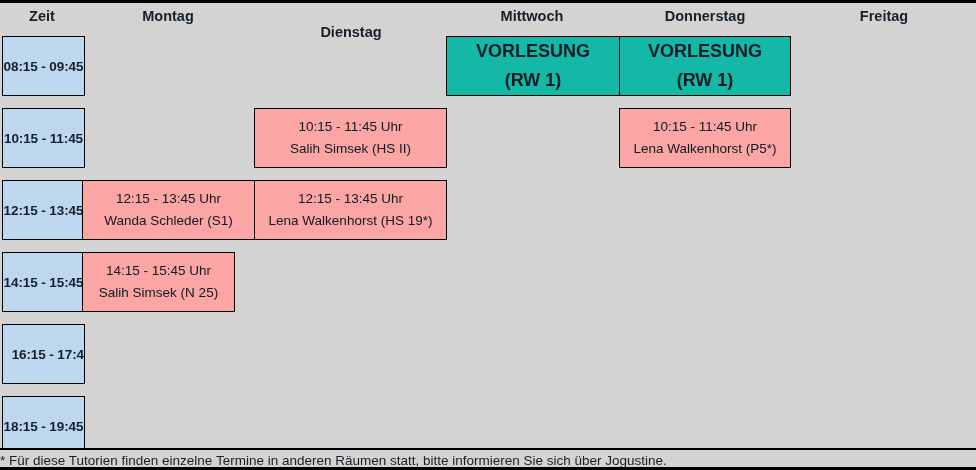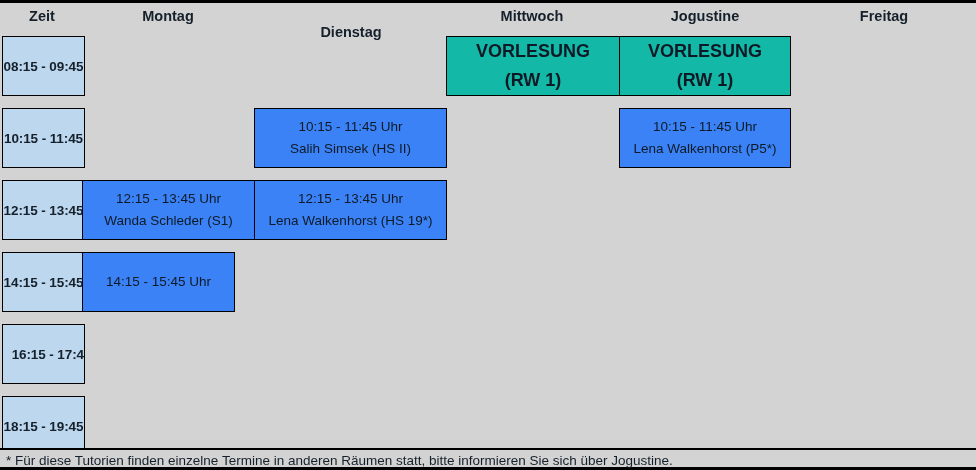--- a/index.html
+++ b/index.html
@@ -46,21 +46,21 @@
     overflow: hidden;
   }
   .cell-time {
     background: #bdd7ee;
     font-size: 13.5px;
     font-weight: bold;
     color: #15202b;
     letter-spacing: -0.1px;
   }
   .cell-event {
-    background: #3b82f6;
+    background: #fca5a5;
     color: #0d1a26;
     font-size: 13.5px;
     font-weight: normal;
     line-height: 1.62;
   }
   .cell-lecture {
     background: #14b8a6;
     color: #0d1a26;
     font-size: 18px;
     font-weight: bold;
@@ -70,40 +70,40 @@
     display: block;
     white-space: nowrap;
   }
   #footnote {
     position: absolute;
     left: 0;
     right: 0;
     bottom: 0;
     height: 22px;
     line-height: 22px;
-    padding-left: 6px;
+    padding-left: 0;
     box-sizing: border-box;
     background: #d3d3d3;
     border-top: 2px solid #000000;
     border-bottom: 3px solid #000000;
     font-size: 13.5px;
     color: #15202b;
     white-space: nowrap;
   }
 </style>
 </head>
 <body>
 
 <div id="timetable">
   <div id="header-row">
       <div class="col-header" style="left: -68px; width: 220px;">Zeit</div>
       <div class="col-header" style="left: 58px; width: 220px;">Montag</div>
       <div class="col-header" style="left: 241px; width: 220px; margin-top: 16px;">Dienstag</div>
       <div class="col-header" style="left: 422px; width: 220px;">Mittwoch</div>
-      <div class="col-header" style="left: 595px; width: 220px;">Jogustine</div>
+      <div class="col-header" style="left: 595px; width: 220px;">Donnerstag</div>
       <div class="col-header" style="left: 774px; width: 220px;">Freitag</div>
     </div>
   <div id="time-column">
       <div class="cell cell-time" style="left: 2px; width: 83px; top: 33px; height: 60px;">
         <span class="cell-line">08:15 - 09:45</span>
       </div>
       <div class="cell cell-time" style="left: 2px; width: 83px; top: 105px; height: 60px;">
         <span class="cell-line">10:15 - 11:45</span>
       </div>
       <div class="cell cell-time" style="left: 2px; width: 83px; top: 177px; height: 60px;">
@@ -139,16 +139,17 @@
       <div class="cell cell-event" style="left: 82px; top: 177px; width: 173px; height: 60px;">
         <span class="cell-line">12:15 - 13:45 Uhr</span>
         <span class="cell-line">Wanda Schleder (S1)</span>
       </div>
       <div class="cell cell-event" style="left: 254px; top: 177px; width: 193px; height: 60px;">
         <span class="cell-line">12:15 - 13:45 Uhr</span>
         <span class="cell-line">Lena Walkenhorst (HS 19*)</span>
       </div>
       <div class="cell cell-event" style="left: 82px; top: 249px; width: 153px; height: 60px;">
         <span class="cell-line">14:15 - 15:45 Uhr</span>
+        <span class="cell-line">Salih Simsek (N 25)</span>
       </div>
     </div>
   <div id="footnote">* Für diese Tutorien finden einzelne Termine in anderen Räumen statt, bitte informieren Sie sich über Jogustine.</div>
 </div>
 
 </body></html>

